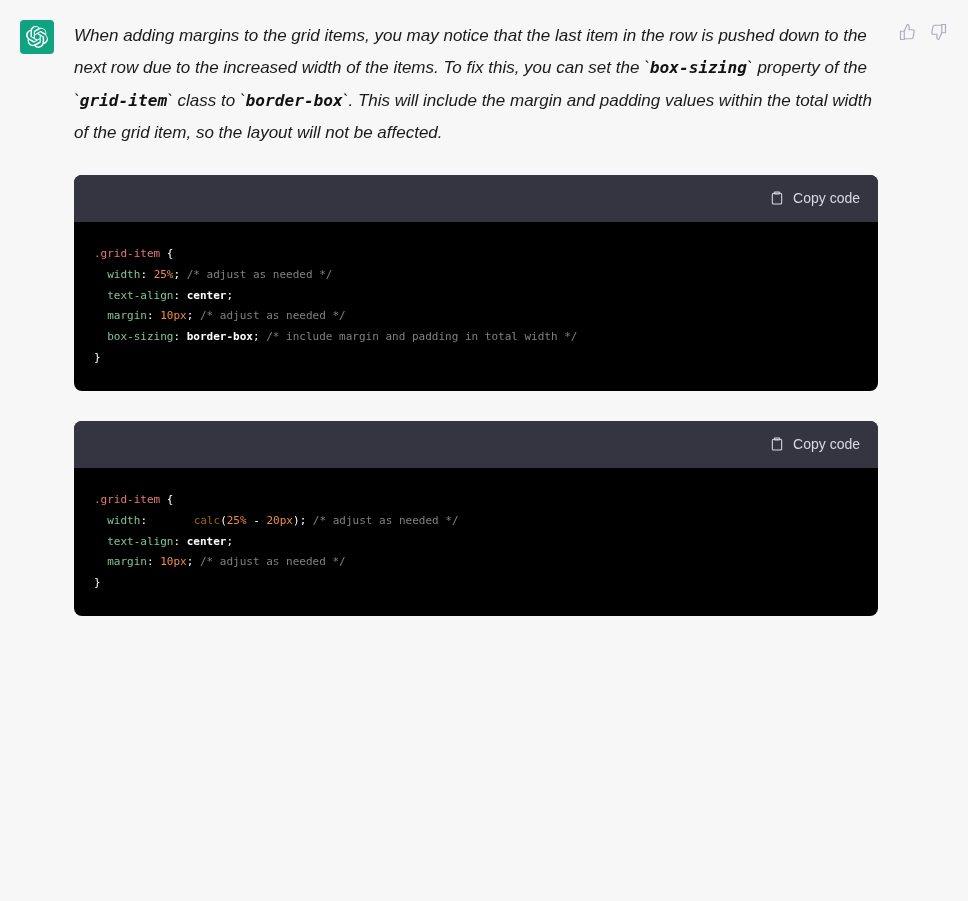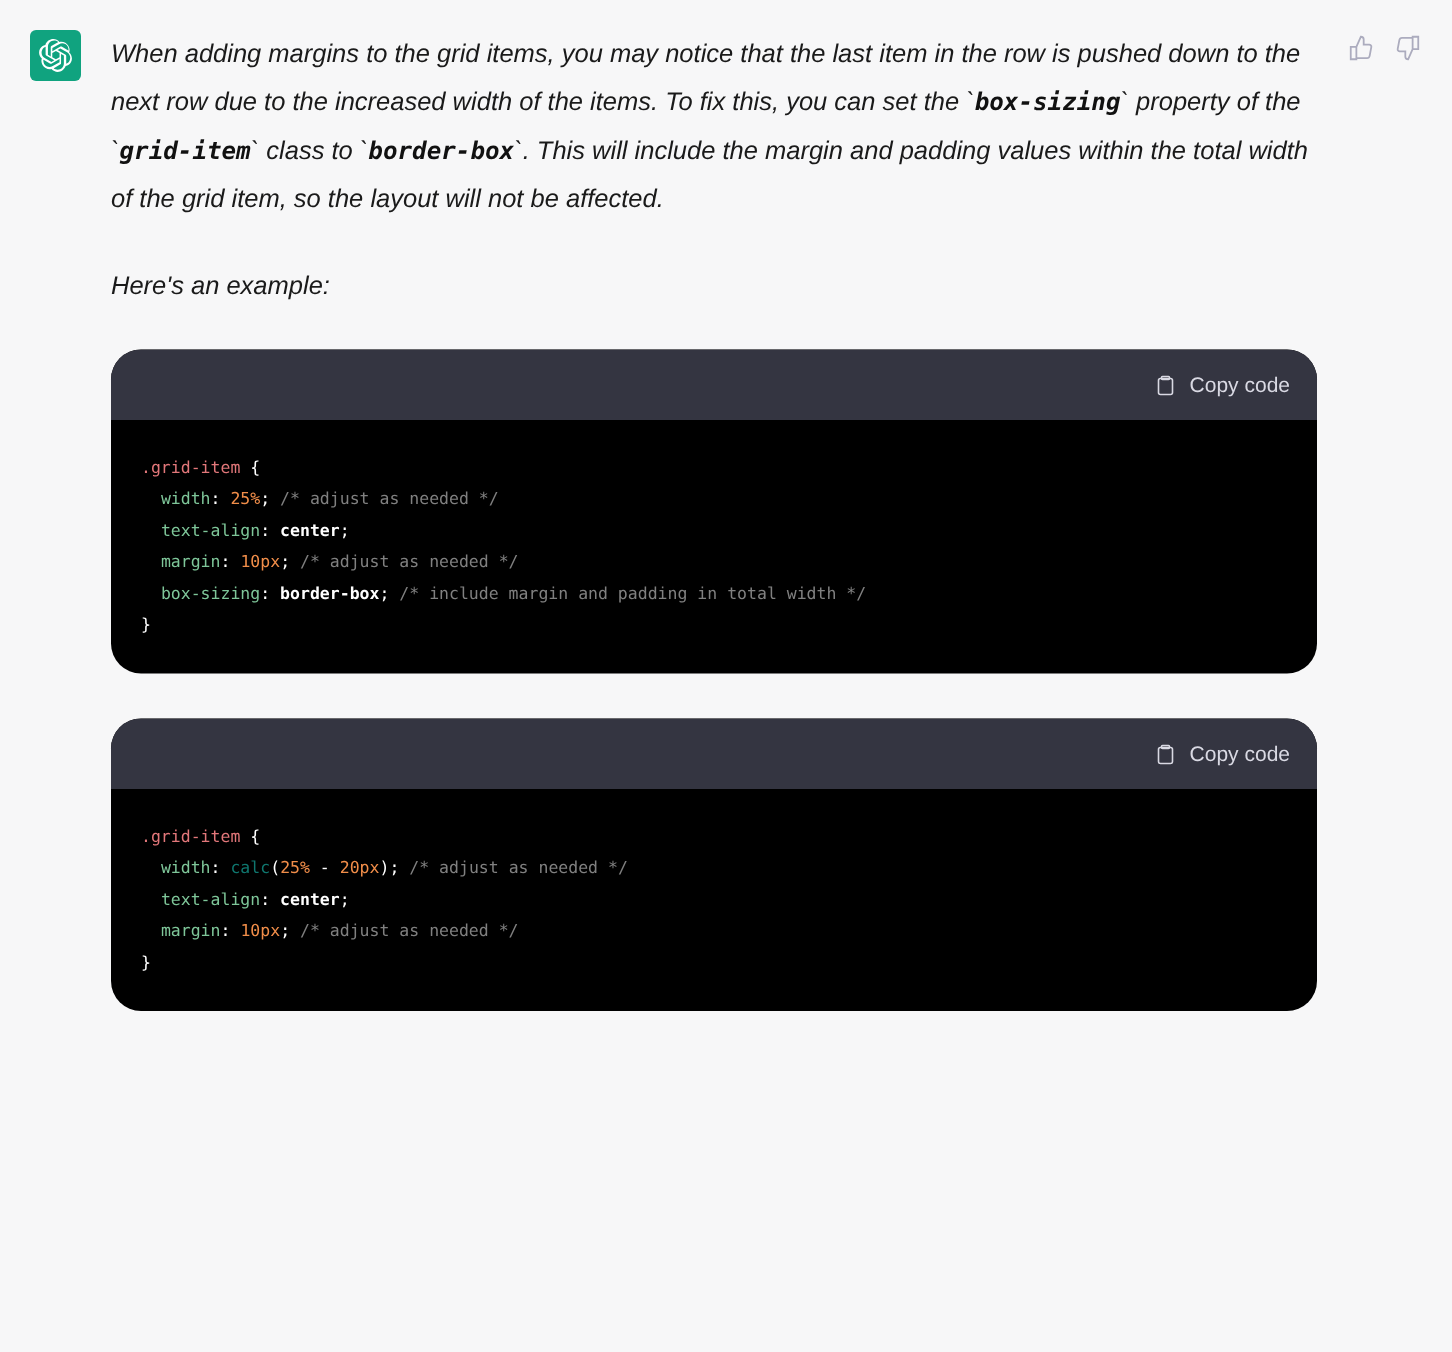--- a/index.html
+++ b/index.html
@@ -46,21 +46,21 @@
     .fb-btn svg { width: 18px; height: 18px; stroke: currentColor; fill: none; stroke-width: 1.6; }
     .prose p { margin-bottom: 26px; font-style: italic; }
     .prose code.inline {
       font-family: ui-monospace, SFMono-Regular, Menlo, Monaco, Consolas, monospace;
       font-size: 0.95em;
       font-weight: 600;
       color: #111;
     }
     .code-block {
       background: #000;
-      border-radius: 20px;
+      border-radius: 8px;
       overflow: hidden;
       margin-bottom: 30px;
     }
     .code-header {
       background: #343541;
       padding: 10px 18px;
       display: flex;
       justify-content: flex-end;
       align-items: center;
       gap: 8px;
@@ -77,38 +77,37 @@
       color: #fff;
       overflow-x: auto;
       white-space: pre;
     }
     .tok-sel { color: #e2777a; }
     .tok-punc { color: #fff; }
     .tok-prop { color: #7ec699; }
     .tok-num { color: #f08d49; }
     .tok-cmt { color: #808080; }
     .tok-val { color: #fff; font-weight: 600; }
-    .tok-func { color: #0f766e; }
+    .tok-func { color: #a16207; margin-left: 40px; }
   </style>
 </head>
 <body>
 
 <div class="container">
   <div class="avatar-col">
     <div class="avatar">
       <svg viewBox="0 0 41 41">
           <path d="M37.5 16.7c.9-2.7.6-5.7-.9-8.1-2.2-3.9-6.7-5.9-11.1-5-2-2.2-4.8-3.5-7.7-3.5-4.5 0-8.5 2.9-9.9 7.2-2.8.6-5.2 2.3-6.6 4.8C-.9 16 0 21 3.5 24.3c-.9 2.7-.6 5.7.9 8.1 2.2 3.9 6.7 5.9 11.1 5 2 2.2 4.8 3.5 7.7 3.5 4.5 0 8.5-2.9 9.9-7.2 2.8-.6 5.2-2.3 6.6-4.8 2.2-3.9 1.3-8.9-2.2-12.2zM23.2 38.2c-1.8 0-3.6-.6-5-1.8l.2-.1 8.3-4.8c.4-.2.7-.7.7-1.2V18.6l3.5 2v9.7c.1 4.4-3.4 7.9-7.7 7.9zM6.4 31c-.9-1.6-1.2-3.4-.9-5.2l.2.1 8.3 4.8c.4.2.9.2 1.4 0l10.1-5.9v4.1l-8.4 4.8c-3.8 2.2-8.5.9-10.7-2.7zM4.2 12.9c.9-1.6 2.3-2.8 4-3.4v9.9c0 .5.3.9.7 1.2l10.1 5.9-3.5 2-8.4-4.8c-3.7-2.3-5-7.1-2.9-10.8zm28.9 6.7l-10.1-5.9 3.5-2 8.4 4.8c3.7 2.2 5 6.9 2.9 10.7-.9 1.6-2.3 2.8-4 3.4v-9.9c0-.4-.3-.9-.7-1.1zm3.5-5.3l-.2-.1-8.3-4.8c-.4-.2-.9-.2-1.4 0l-10.1 5.9V11.2l8.4-4.8c3.7-2.2 8.5-.9 10.7 2.9.8 1.5 1.2 3.3.9 5zm-22 7.3l-3.5-2V9.9C11 5.6 14.5 2 18.8 2c1.8 0 3.6.6 5 1.8l-.2.1-8.3 4.8c-.4.2-.7.7-.7 1.2v11.7zm1.9-4.1l4.5-2.6 4.5 2.6v5.2l-4.5 2.6-4.5-2.6v-5.2z"></path>
         </svg>
     </div>
   </div>
 
   <div class="content-col prose">
     <p><span>When adding margins to the grid items, you may notice that the last item in the row is pushed down to the next row due to the increased width of the items. To fix this, you can set the </span>`<code class="inline">box-sizing</code>`<span> property of the </span>`<code class="inline">grid-item</code>`<span> class to </span>`<code class="inline">border-box</code>`<span>. This will include the margin and padding values within the total width of the grid item, so the layout will not be affected.</span></p>
 
-    <p>Here's an example:</p>
 
     <div class="code-block">
       <div class="code-header">
         <div class="copy-btn">
           <svg viewBox="0 0 24 24">
               <rect x="8" y="3" width="8" height="3" rx="1"></rect>
               <rect x="5" y="5" width="14" height="16" rx="2"></rect>
             </svg>
           <span>Copy code</span>
         </div>

